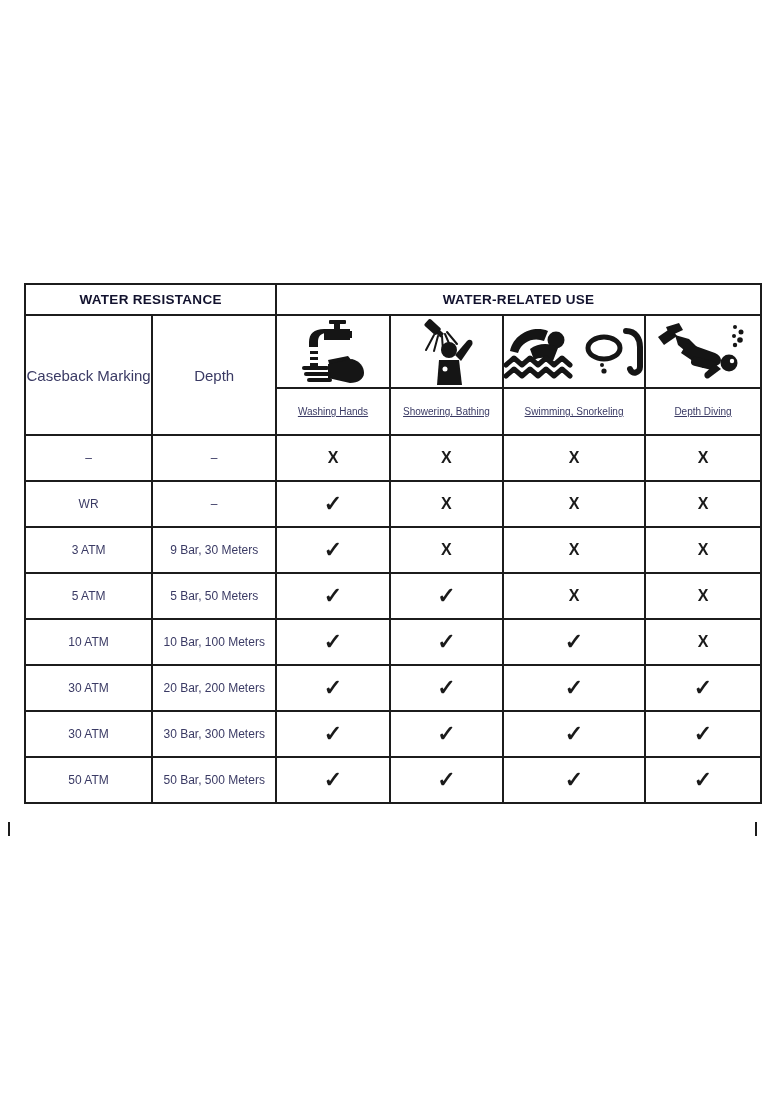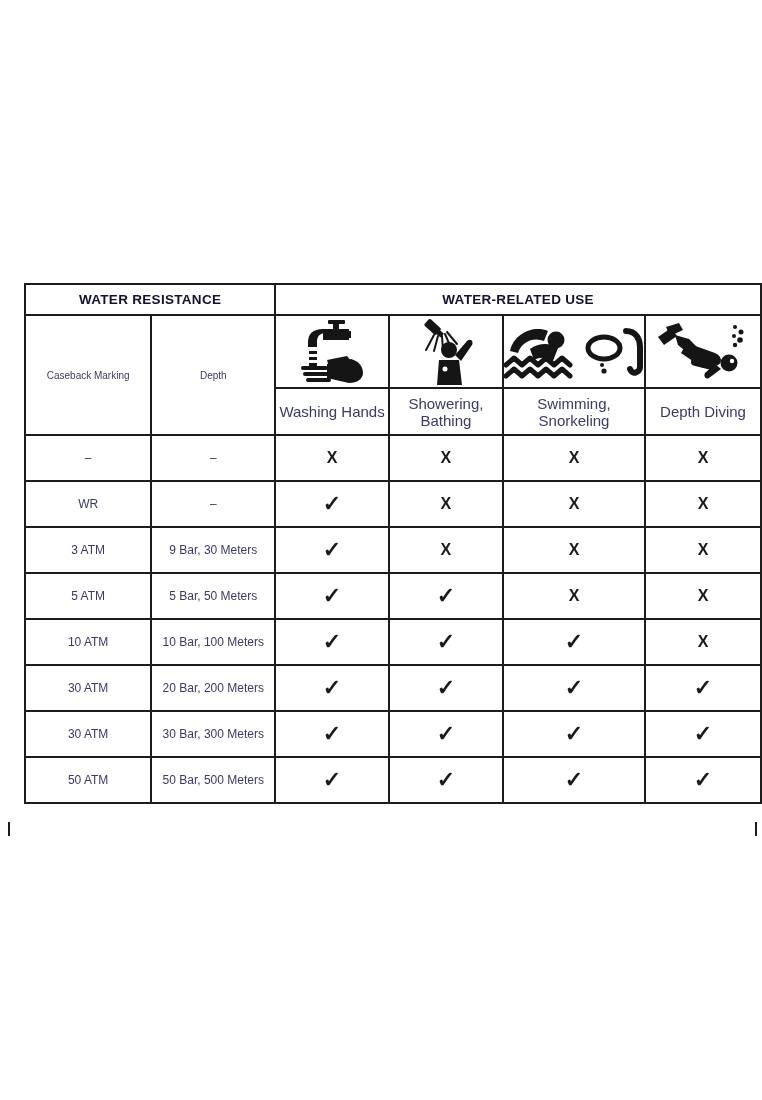--- a/index.html
+++ b/index.html
@@ -14,22 +14,22 @@
   th,td{
     border:2px solid #1c1c1c;padding:0;margin:0;
     text-align:center;vertical-align:middle;background:#ffffff;
   }
   .r-top th{
     height:29px;font-size:13.5px;font-weight:bold;
     letter-spacing:.3px;color:#12122e;
   }
   .iconcell{height:71px;}
   .iconcell svg{display:block;margin:0 auto;}
-  .colhead{font-size:10px;font-weight:normal;color:#3a3a64;}
-  .r-labels th{height:45px;font-size:15px;font-weight:normal;color:#3a3a64;}
+  .colhead{font-size:15px;font-weight:normal;color:#3a3a64;}
+  .r-labels th{height:45px;font-size:10px;font-weight:normal;color:#3a3a64;text-decoration:underline;}
   tbody td{height:44px;font-size:12px;font-weight:normal;color:#3a3a64;}
   td.sym{color:#1a1a1a;}
   td.sym.sym-check{font-size:22px;font-weight:bold;}
   td.sym.sym-x{font-size:16px;font-weight:600;}
   .stub{position:absolute;width:2px;height:14px;background:#1c1c1c;top:822px;}
   .stub-left{left:8px;}
   .stub-right{left:755px;}
   .ic{fill:#151515;}
 </style>
 </head>

